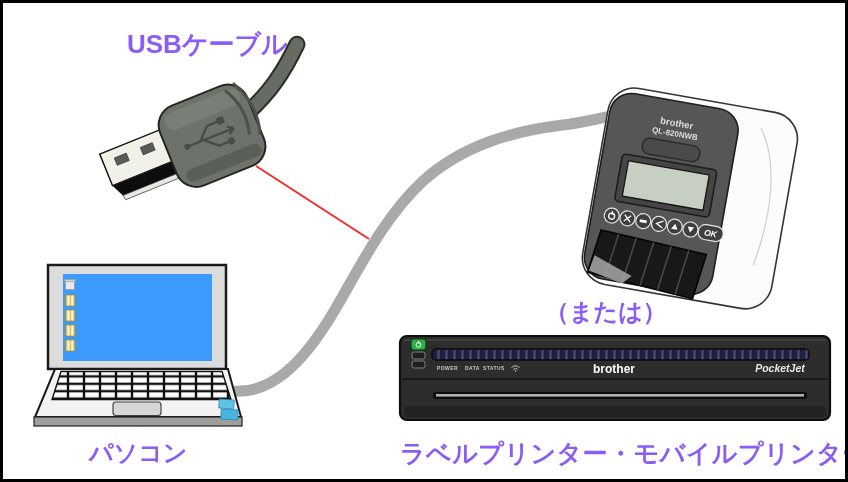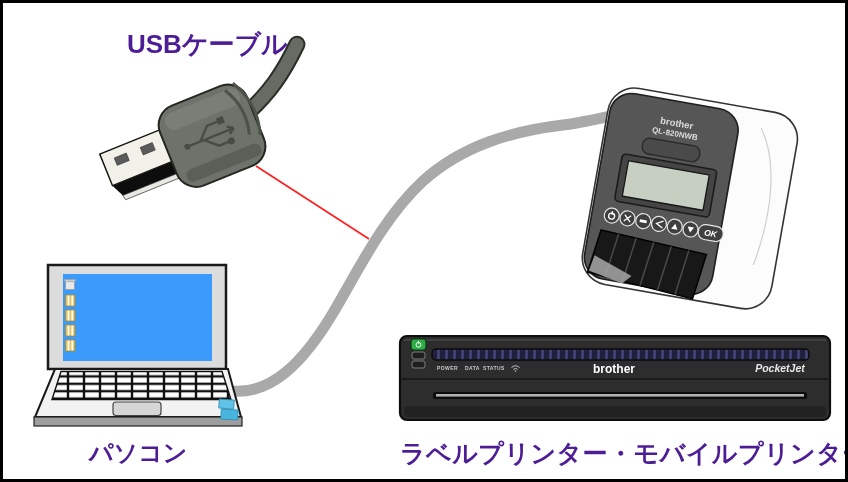--- a/index.html
+++ b/index.html
@@ -9,21 +9,21 @@
     box-sizing:border-box;
     background:#ffffff;
     border:3px solid #000;
     overflow:hidden;
     font-family:"Liberation Sans", sans-serif;
   }
   .stage svg{position:absolute;left:0;top:0;}
   .jp-label{
     position:absolute;
     font-weight:bold;
-    color:#4c1d95;
+    color:#8b5cf6;
     white-space:nowrap;
     line-height:1.1;
   }
   .lbl-usb{left:124px;top:27px;font-size:26px;}
   .lbl-pc{left:86px;top:437px;font-size:24px;}
   .lbl-or{left:542px;top:296px;font-size:24px;}
   .lbl-printers{left:397px;top:437px;font-size:25px;letter-spacing:0.5px;}
 </style>
 </head>
 <body>
@@ -190,15 +190,16 @@
       <text x="611" y="370" text-anchor="middle" font-size="12" font-weight="bold" fill="#ffffff">brother</text>
       <text x="777" y="369" text-anchor="middle" font-size="10.5" font-weight="bold" font-style="italic" fill="#e8e8e8">PocketJet</text>
 
       <rect x="430" y="389" width="374" height="7" rx="2" fill="#0c0c0c"></rect>
       <rect x="433" y="391" width="368" height="2.6" fill="#b0b0b0"></rect>
     </g>
   </svg>
 
   <div class="jp-label lbl-usb">USBケーブル</div>
   <div class="jp-label lbl-pc">パソコン</div>
+  <div class="jp-label lbl-or">（または）</div>
   <div class="jp-label lbl-printers">ラベルプリンター・モバイルプリンター</div>
 
 </div>
 
 </body></html>

